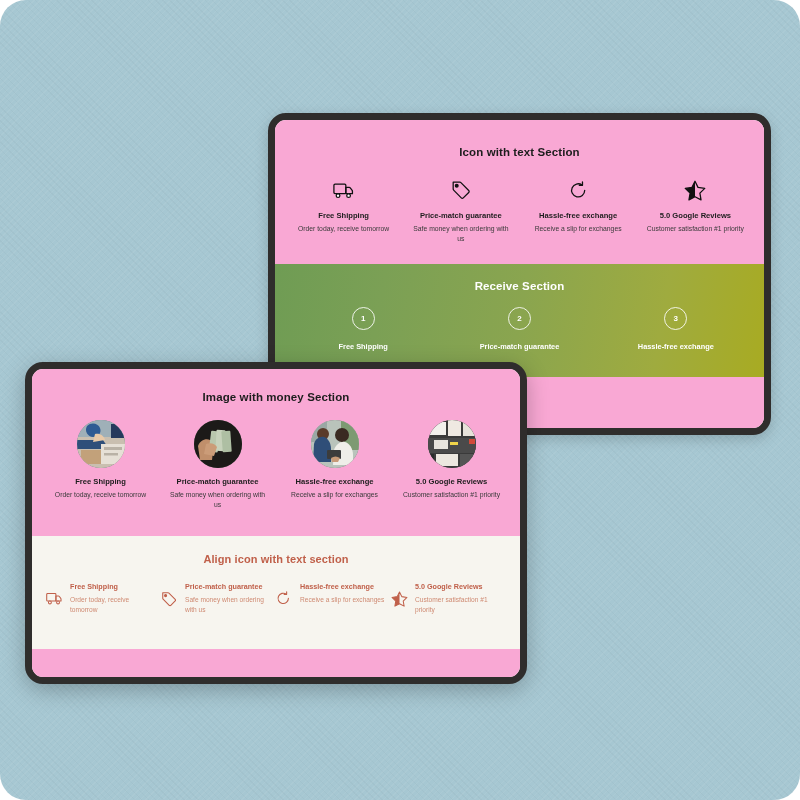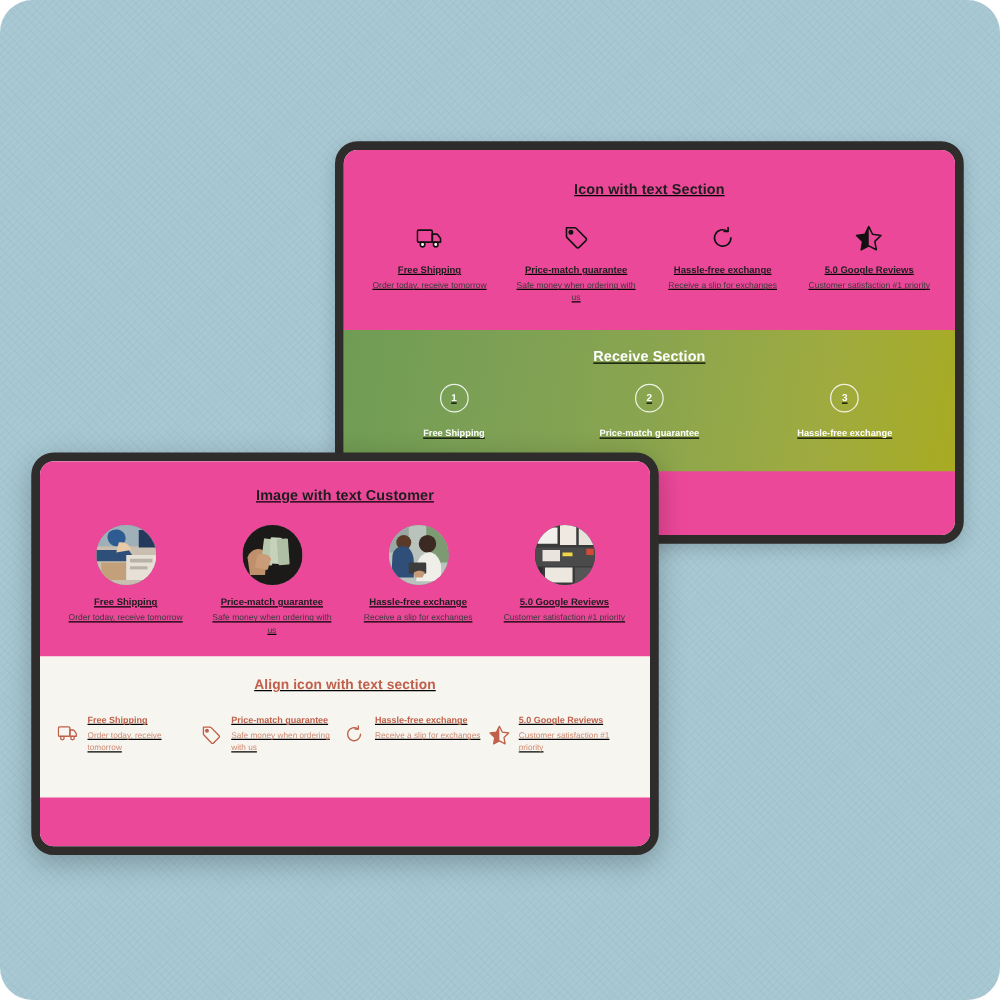--- a/index.html
+++ b/index.html
@@ -35,21 +35,21 @@
   #window-back {
     left: 268px; top: 113px;
     width: 503px; height: 322px;
     box-shadow: 0 4px 14px rgba(0,0,0,0.18);
   }
   #window-front {
     left: 25px; top: 362px;
     width: 502px; height: 322px;
     box-shadow: 0 6px 22px rgba(0,0,0,0.25);
   }
-  .window-body { width: 100%; height: 100%; background: #ec4899; text-decoration: underline; }
+  .window-body { width: 100%; height: 100%; background: #f9a8d4; }
 
   
   .section-title {
     text-align: center;
     font-size: 11.5px;
     font-weight: bold;
     color: #1d1d1d;
     letter-spacing: 0.1px;
   }
 
@@ -117,21 +117,21 @@
     border-radius: 50%;
     margin-bottom: 9px;
     overflow: hidden;
     position: relative;
     background: #6d6d6d;
   }
   .photo svg { display: block; width: 100%; height: 100%; }
 
   
   #align-section {
-    margin-top: 15px;
+    margin-top: 26px;
     background: #f7f5ef;
     padding: 17px 14px 22px 14px;
     height: 113px;
   }
   #align-section .section-title { color: #c0604a; margin-bottom: 17px; font-size: 11px; }
   .align-row { display: flex; width: 100%; }
   .align-col {
     flex: 1 1 0;
     display: flex;
     align-items: flex-start;
@@ -233,21 +233,21 @@
         </div>
       </div>
 
     </div>
   </div>
 
   <div class="window" id="window-front">
     <div class="window-body">
 
       <div id="image-text-section">
-        <div class="section-title">Image with text Customer</div>
+        <div class="section-title">Image with money Section</div>
 
         <div class="feature-row">
 
           <div class="feature-col">
             <div class="photo">
               <svg viewBox="0 0 48 48" preserveAspectRatio="xMidYMid slice">
                 <rect width="48" height="48" fill="#8d9aa3"></rect>
                 <rect y="0" width="48" height="17" fill="#9fb0b8"></rect>
                 <rect y="17" width="48" height="31" fill="#c9bfb0"></rect>
                 <path d="M0 20h26l6 9H0z" fill="#2e4f7a"></path>

